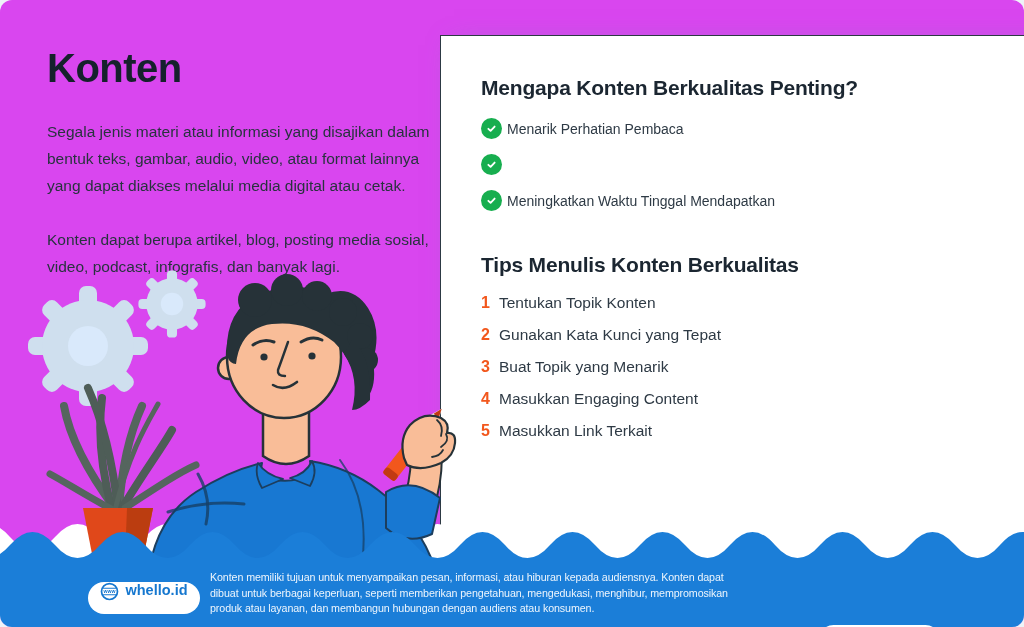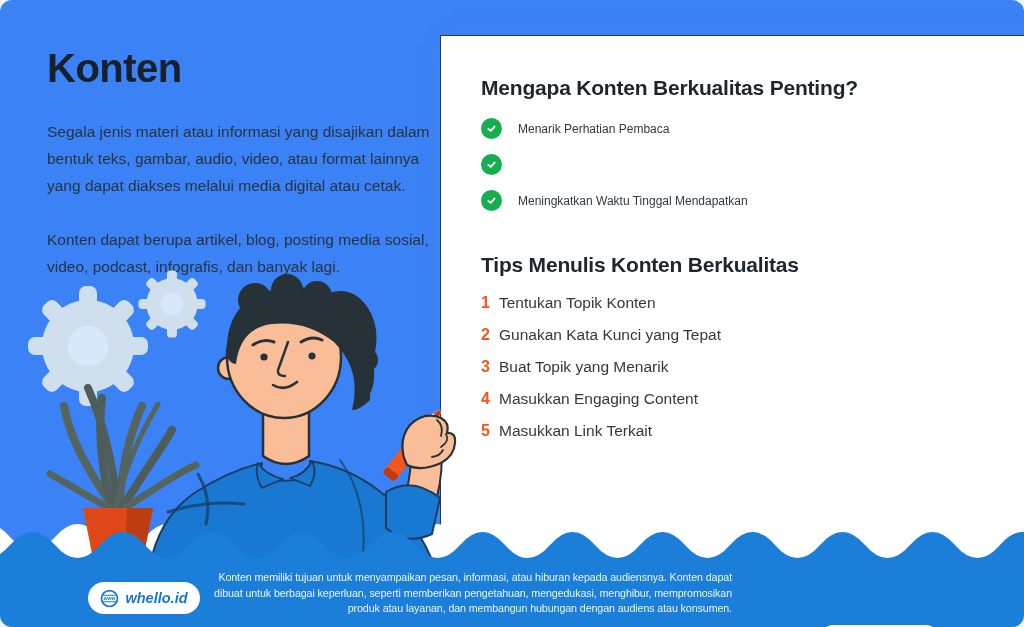--- a/index.html
+++ b/index.html
@@ -1,20 +1,20 @@
 <!DOCTYPE html>
 <html><head>
 <meta charset="utf-8">
 <style>
   * { margin:0; padding:0; box-sizing:border-box; }
   html,body { background:#eef3f8; }
   body { font-family:"Liberation Sans", sans-serif; }
   .stage{
     position:relative; width:1024px; height:627px; overflow:hidden;
-    background:#3b82f6; border-radius:12px;
+    background:#d946ef; border-radius:12px;
   }
   
   .intro{ position:absolute; left:47px; top:46px; width:392px; z-index:1; }
   .intro h1{
     font-size:40px; font-weight:bold; color:#16212c; letter-spacing:-0.5px;
   }
   .intro p{
     margin-top:27px; font-size:15.5px; line-height:27px; color:#28333e;
   }
   
@@ -25,40 +25,40 @@
     padding:40px 36px 0 40px; z-index:2;
   }
   .card h2{ font-size:21px; font-weight:bold; color:#1b2631; letter-spacing:-0.2px; }
   ul.benefits{ list-style:none; margin-top:18px; }
   ul.benefits li{ display:flex; align-items:center; height:21px; margin-bottom:15px; }
   .check{
     width:21px; height:21px; border-radius:50%; background:#17ae4f;
     display:inline-flex; align-items:center; justify-content:center; flex:0 0 21px;
   }
   .check svg{ width:13px; height:13px; }
-  .benefit-label{ margin-left:16px; font-size:12px; color:#2e3a45; }
+  .benefit-label{ margin-left:5px; font-size:14px; color:#2e3a45; }
   .card h2.tips-h{ margin-top:42px; }
   ol.tips{ list-style:none; margin-top:16px; }
   ol.tips li{ display:flex; align-items:center; height:20px; margin-bottom:12px; }
   .tip-num{ width:18px; font-size:16px; font-weight:bold; color:#f2571c; flex:0 0 18px; }
   .tip-label{ font-size:15.5px; color:#2e3a45; }
   
   .white-wave{ position:absolute; left:0; bottom:0; z-index:3; display:block; }
   .illu{ position:absolute; left:0; top:260px; z-index:4; pointer-events:none; }
   .blue-wave{ position:absolute; left:0; bottom:0; z-index:5; display:block; }
   
   .footer{ position:absolute; left:0; bottom:0; width:100%; height:110px; z-index:6; }
   .brand-pill{
     position:absolute; left:88px; top:65px; width:112px; height:32px;
-    background:#ffffff; border-radius:17px; display:flex; align-items:center;
-    justify-content:center; gap:6px; cursor:pointer;font-style:italic;
+    background:#ffffff; border-radius:17px; display:flex; 
+    justify-content:center; gap:6px; cursor:pointer;
   }
   .brand-pill span{ font-size:14.5px; font-weight:bold; color:#1577cf; }
   .footer-desc{
-    position:absolute; left:210px; top:53px; width:522px; text-align:right;
+    position:absolute; left:210px; top:53px; width:522px; text-align:left;
     font-size:10.7px; line-height:15.6px; color:#edf5fd; letter-spacing:-0.1px;
   }
   .cta{
     position:absolute; left:819px; top:64px; width:121px; height:29px;
     background:#f2571c; border:2px solid #ffffff; border-radius:16px;
     display:flex; align-items:center; justify-content:center; gap:5px;
     cursor:pointer; font-family:"Liberation Sans", sans-serif;margin-top:44px;
   }
   .cta span{ font-size:11px; font-weight:bold; color:#ffffff; }
   .cta svg{ width:13px; height:13px; }

